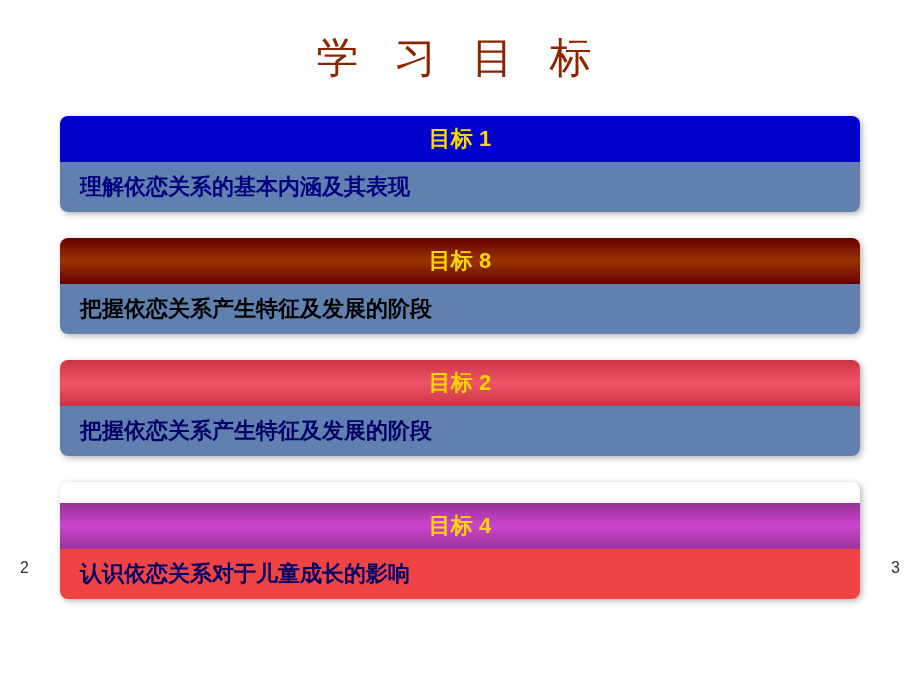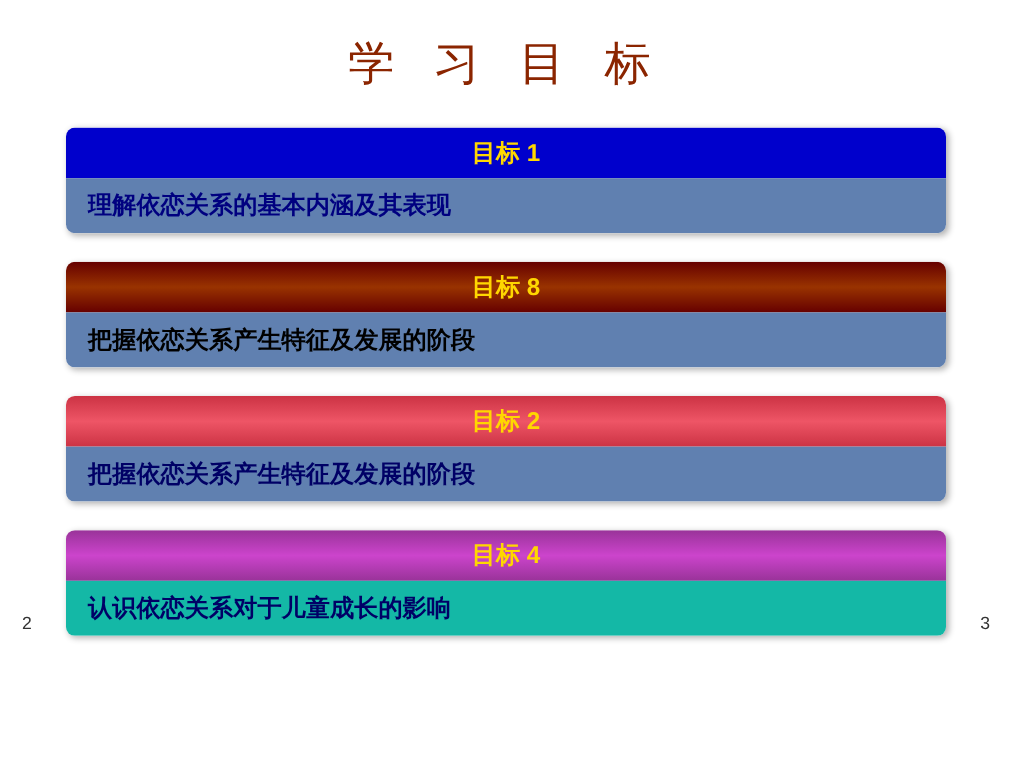--- a/index.html
+++ b/index.html
@@ -88,23 +88,24 @@
       background: linear-gradient(to bottom, #CC3344, #EE5566, #CC3344);
     }
     .goal-3 .goal-body {
       background: #6080B0;
       color: #000066;
     }
 
     
     .goal-4 .goal-header {
       background: linear-gradient(to bottom, #993399, #CC44CC, #993399);
+      margin-top: 21px;
     }
     .goal-4 .goal-body {
-      background: #14b8a6;
+      background: #ef4444;
       color: #000066;
     }
 
     .page-number-left {
       position: absolute;
       bottom: 15px;
       left: 20px;
       font-size: 16px;
       color: #333;
     }

